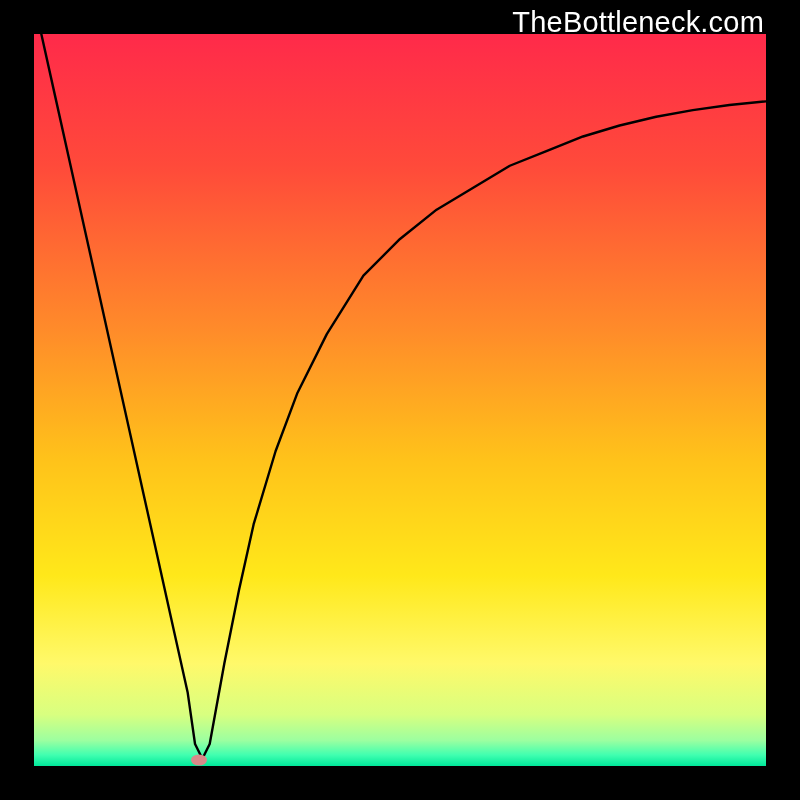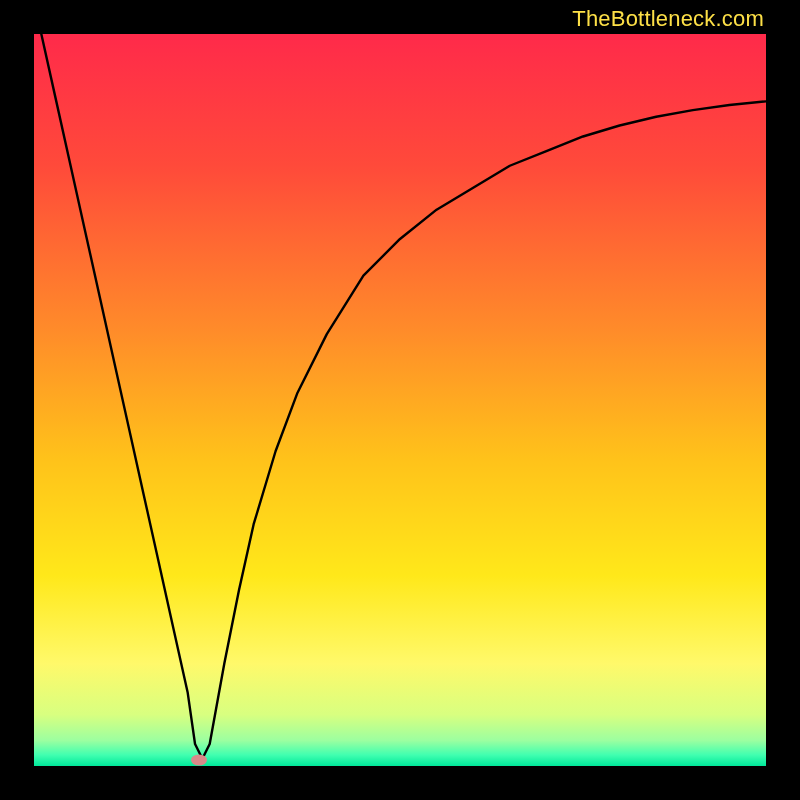--- a/index.html
+++ b/index.html
@@ -41,22 +41,22 @@
     width: 16px;
     height: 11px;
     border-radius: 50% / 50%;
     background: #d88a8a;
     transform: translate(-50%, -50%);
   }
   .attribution {
     position: absolute;
     top: 6px;
     right: 36px;
-    color: #fde047;
-    font-size: 22px;
+    color: #ffffff;
+    font-size: 29px;
     font-weight: 500;
     letter-spacing: 0.2px;
     user-select: none;
   }
 </style>
 </head>
 <body>
 
 <div class="outer-frame">
 

